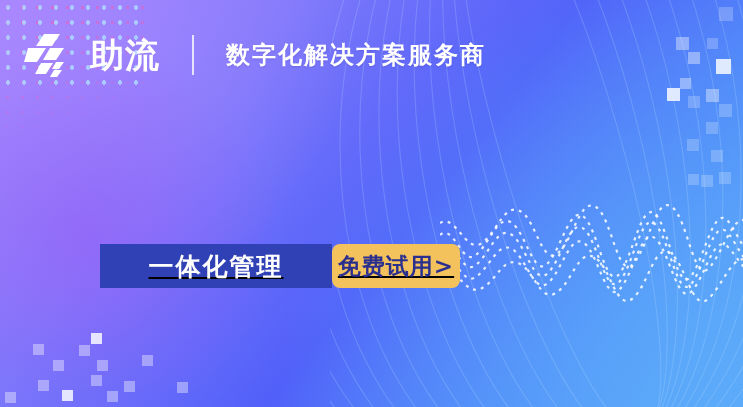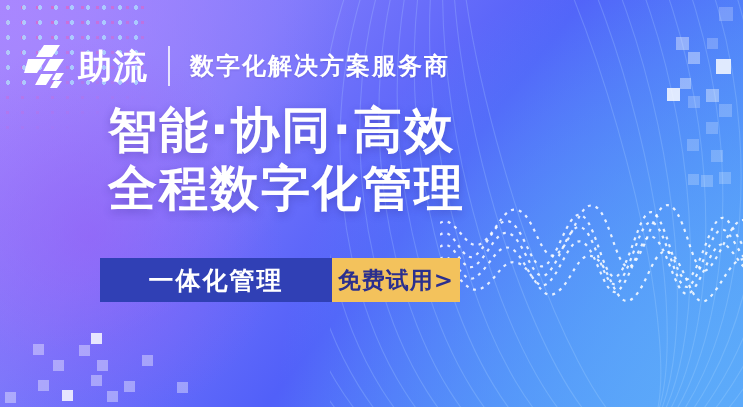--- a/index.html
+++ b/index.html
@@ -44,22 +44,22 @@
   .sq{position:absolute;background:rgba(255,255,255,.22);}
   .sq.bright{background:rgba(255,255,255,.82);}
   .sq.mid{background:rgba(255,255,255,.38);}
 
   
   .wave{inset:auto;left:440px;top:195px;width:310px;height:140px;}
   .wave svg{width:100%;height:100%;display:block;}
 
   
   .logo-row{
-    position:absolute;left:24px;top:43px;
-    display:flex;align-items:center;gap:8px;
+    position:absolute;left:24px;top:32px;
+    display:flex;align-items:center;gap:20px;
   }
   .mark{width:46px;height:46px;display:block;}
   .wordmark{
     font-size:34px;font-weight:bold;color:#fff;letter-spacing:1px;line-height:1;
     font-family:"DejaVu Sans","Liberation Sans",sans-serif;
   }
   .vdiv{width:2px;height:40px;background:rgba(255,255,255,.78);margin:0 12px;}
   .tagline{
     font-size:24px;color:#fff;letter-spacing:2px;line-height:1;font-weight:700;
     font-family:"DejaVu Sans","Liberation Sans",sans-serif;
@@ -70,34 +70,35 @@
   .headline{position:absolute;left:108px;top:102px;}
   .hl{
     display:block;color:#fff;font-weight:bold;
     font-size:49px;line-height:58px;letter-spacing:2px;
     font-family:"DejaVu Sans","Liberation Sans",sans-serif;
     text-shadow:0 3px 9px rgba(45,40,140,.33);
     white-space:nowrap;
   }
 
   
-  .cta-row{position:absolute;left:100px;top:258px;display:flex;align-items:stretch;}
+  .cta-row{position:absolute;left:100px;top:244px;display:flex;align-items:stretch;text-decoration:underline;}
   .btn-primary{
     width:232px;height:44px;background:#3040b5;
     display:flex;align-items:center;justify-content:center;
     color:#fff;font-size:25px;font-weight:bold;letter-spacing:2px;
     font-family:"DejaVu Sans","Liberation Sans",sans-serif;
     cursor:pointer;
   }
   .btn-trial{
     width:128px;height:44px;background:#f3c25c;
     display:flex;align-items:center;justify-content:center;
     color:#2b2f8e;font-size:23px;font-weight:bold;letter-spacing:1px;
     font-family:"DejaVu Sans","Liberation Sans",sans-serif;
     cursor:pointer;
+    border-radius:8px;
   }
 </style>
 </head>
 <body>
 
 <div id="banner">
 
   <div class="layer swirl">
     <svg viewBox="0 0 720 720" xmlns="http://www.w3.org/2000/svg" aria-hidden="true">
       <g fill="none" stroke="rgba(190,225,255,.40)" stroke-width="1.1">
@@ -177,23 +178,19 @@
         <polygon points="17,31 29,31 22,42 11,42"></polygon>
         <polygon points="32,30 40,30 35,37 28,37"></polygon>
         <polygon points="30,38 38,38 33,45 26,45"></polygon>
       </g>
     </svg>
     <span class="wordmark">助流</span>
     <span class="vdiv"></span>
     <span class="tagline">数字化解决方案服务商</span>
   </div>
 
-  <div class="headline">
-    <span class="hl">智能·协同·高效</span>
-    <span class="hl">全程数字化管理</span>
-  </div>
 
   <div class="cta-row">
     <div class="btn-primary">一体化管理</div>
     <div class="btn-trial">免费试用&gt;</div>
   </div>
 
 </div>
 
 </body></html>

